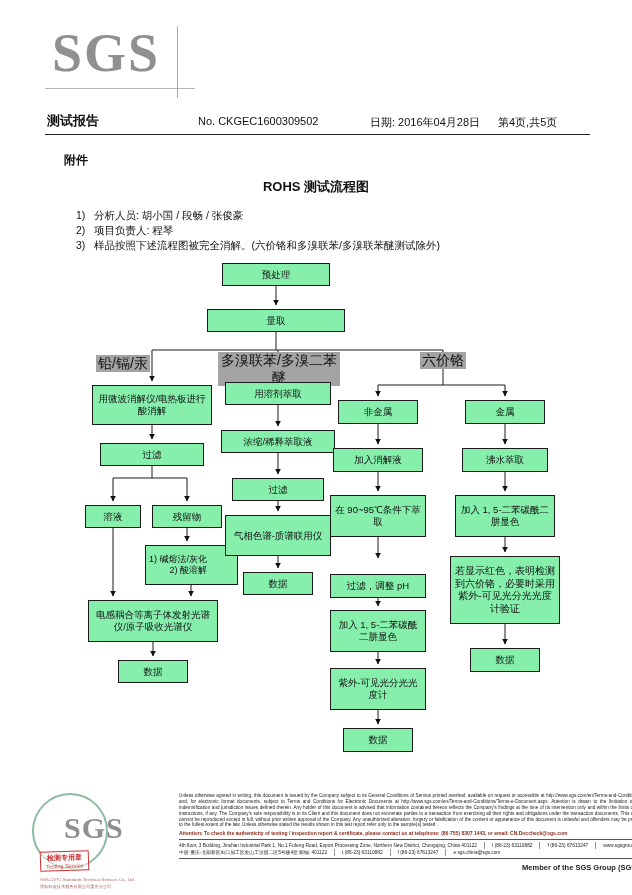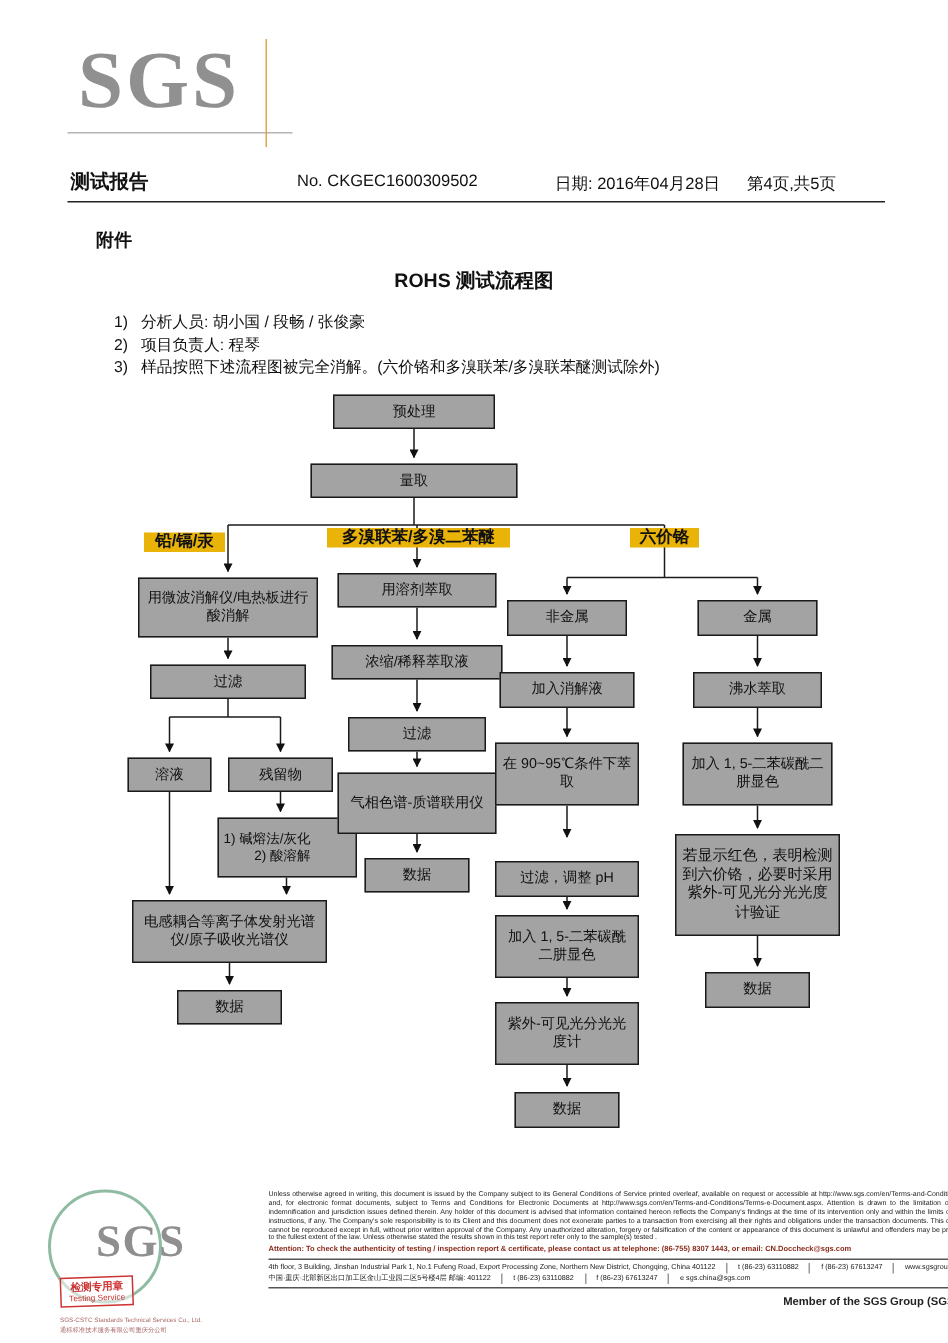--- a/index.html
+++ b/index.html
@@ -3,28 +3,28 @@
 <meta charset="utf-8">
 <style>
   * { margin:0; padding:0; box-sizing:border-box; }
   html,body { background:#ffffff; }
   body {
     width:632px; height:895px; position:relative; overflow:hidden;
     font-family:"Liberation Sans", sans-serif; color:#111;
   }
   .abs { position:absolute; }
   .fbox {
-    position:absolute; border:1px solid #1a1a1a; background:#a3a3a3;
+    position:absolute; border:1px solid #1a1a1a; background:#86efac;
     display:flex; align-items:center; justify-content:center;
     text-align:center; font-size:9.5px; line-height:1.25; padding:1px 3px;
   }
   .fbox.pre { white-space:pre-line; justify-content:flex-start; text-align:right; }
   .blabel {
-    position:absolute; font-weight:bold; font-size:11px;
-    background:#eab308; text-align:center; line-height:1.2;
+    position:absolute; font-weight:normal; font-size:14px;
+    background:#a3a3a3; text-align:center; line-height:1.2;
   }
   .note-row { position:absolute; display:flex; font-size:10.5px; line-height:1.35; }
   .note-num { width:18px; flex:none; }
   .legal { font-size:4.7px; line-height:1.25; text-align:justify; color:#222; }
   .attention { font-size:5px; font-weight:bold; color:#8a2a1a; margin-top:2px; }
   .addrbox {
     border-top:1px solid #555; border-bottom:1px solid #555;
     margin-top:3px; padding:1.5px 0; font-size:4.8px; color:#222;
   }
   .addr-row { display:flex; gap:7px; white-space:nowrap; line-height:1.5; }

